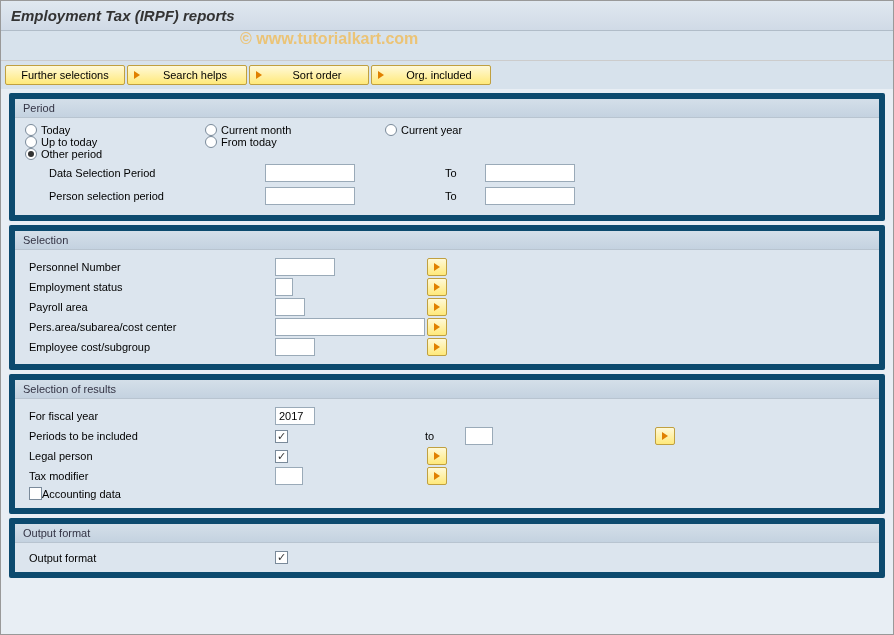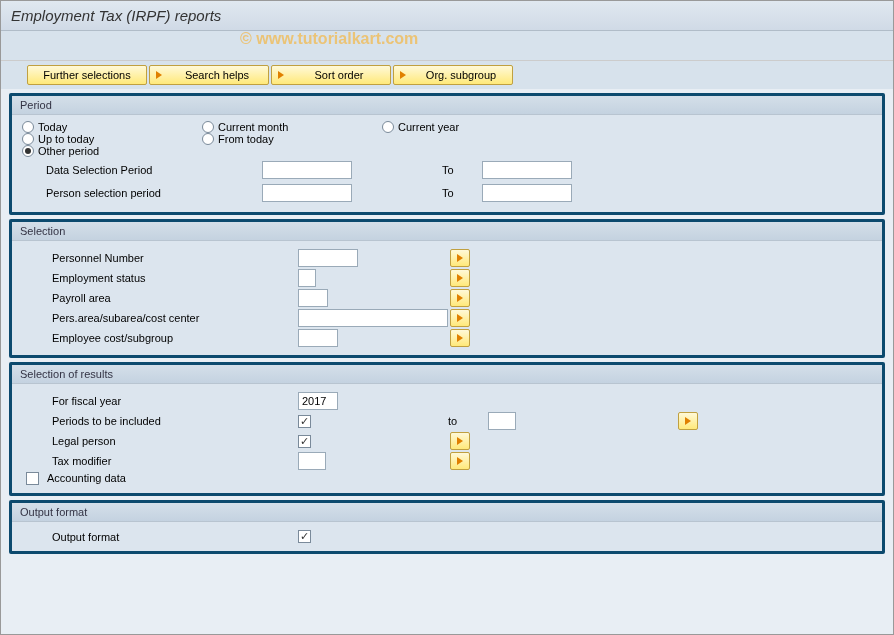--- a/index.html
+++ b/index.html
@@ -13,40 +13,40 @@
       border: 1px solid #999;
     }
     .title-bar {
       background: linear-gradient(to bottom, #e0e8f0, #d0dae6);
       padding: 6px 10px;
       border-bottom: 1px solid #b0bcc8;
     }
     .title-bar h1 {
       font-size: 15px;
       font-style: italic;
-      font-weight: normal;
+      font-weight: bold;
       color: #333;
     }
     .watermark {
       position: absolute;
       top: 30px;
       left: 240px;
       font-size: 16px;
       color: rgba(255,165,0,0.5);
       font-weight: bold;
       pointer-events: none;
       z-index: 100;
     }
     .spacer {
       height: 30px;
       background: #d7e2ec;
       border-bottom: 1px solid #ccc;
     }
     .toolbar {
-      padding: 4px 26px;
+      padding: 4px 4px;
       background: #d7e2ec;
       display: flex;
       gap: 2px;
     }
     .toolbar-btn {
       background: linear-gradient(to bottom, #fff9d8, #ffe97a);
       border: 1px solid #c0a040;
       border-radius: 2px;
       padding: 2px 6px;
       font-size: 11px;
@@ -68,21 +68,21 @@
     .arrow-right-small::before {
       content: "";
       position: absolute;
       left: 2px; top: 2px;
       border-left: 6px solid #e08000;
       border-top: 4px solid transparent;
       border-bottom: 4px solid transparent;
     }
     .group {
       margin: 4px 8px;
-      border: 3px solid #0c4a6e;
+      border: 6px solid #0c4a6e;
       background: #dce5ee;
       border-radius: 2px;
     }
     .group-header {
       background: linear-gradient(to bottom, #d4dfe9, #c4d2e0);
       padding: 3px 8px;
       font-size: 11px;
       color: #334;
       border-bottom: 1px solid #b8c4d0;
     }
@@ -153,21 +153,21 @@
       align-items: center;
       justify-content: center;
       cursor: pointer;
     }
     .multi-btn .arr {
       border-left: 6px solid #e08000;
       border-top: 4px solid transparent;
       border-bottom: 4px solid transparent;
     }
     .sel-row { display: flex; align-items: center; margin: 2px 0; }
-    .sel-row .label-col { width: 250px; margin-left: 26px; }
+    .sel-row .label-col { width: 250px; }
     .sel-row .f1 { width: 150px; }
     .sel-row .btn-slot { width: 30px; padding-left: 2px; }
   </style>
 </head>
 <body>
 
 <div class="title-bar">
   <h1>Employment Tax (IRPF) reports</h1>
 </div>
 
@@ -182,21 +182,21 @@
   <button class="toolbar-btn with-icon">
     <span class="arrow-right-small"></span>
     <span style="flex:1;text-align:center">Search helps</span>
   </button>
   <button class="toolbar-btn with-icon">
     <span class="arrow-right-small"></span>
     <span style="flex:1;text-align:center">Sort order</span>
   </button>
   <button class="toolbar-btn with-icon">
     <span class="arrow-right-small"></span>
-    <span style="flex:1;text-align:center">Org. subgroup</span>
+    <span style="flex:1;text-align:center">Org. included</span>
   </button>
 </div>
 
 <div class="group">
   <div class="group-header">Period</div>
   <div class="group-body">
     <div class="radio-row">
       <div class="radio-cell">
         <span class="radio"></span>
         <span>Today</span>
@@ -306,21 +306,21 @@
           </span></div>
     </div>
     <div class="sel-row">
       <div class="label-col">Tax modifier</div>
       <div class="f1"><input type="text" style="width: 28px;" value=""></div>
       <div class="btn-slot"><span class="multi-btn">
             <span class="arr"></span>
           </span></div>
     </div>
     <div class="sel-row">
-      <div style="padding-left:4px;display:flex;align-items:flex-start;gap:8px">
+      <div style="padding-left:4px;display:flex;align-items:center;gap:0">
         <span class="checkbox"></span>
         <span>Accounting data</span>
       </div>
     </div>
   </div>
 </div>
 
 <div class="group">
   <div class="group-header">Output format</div>
   <div class="group-body">

